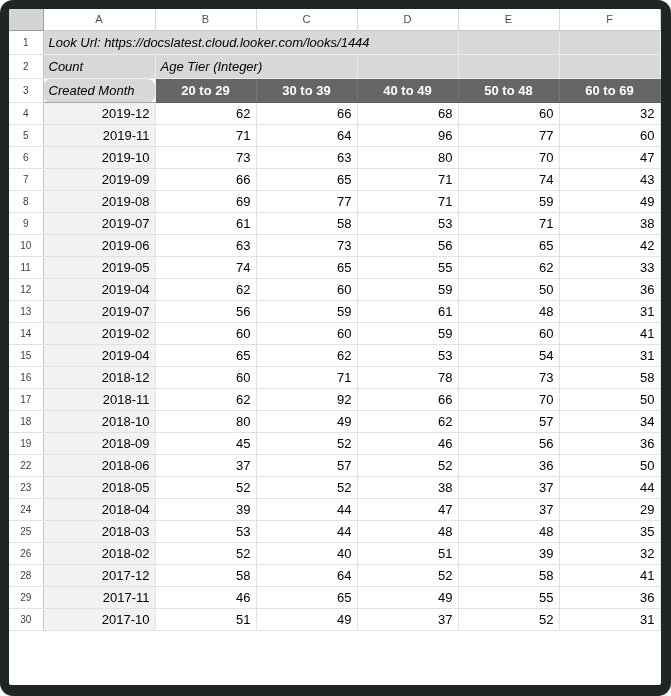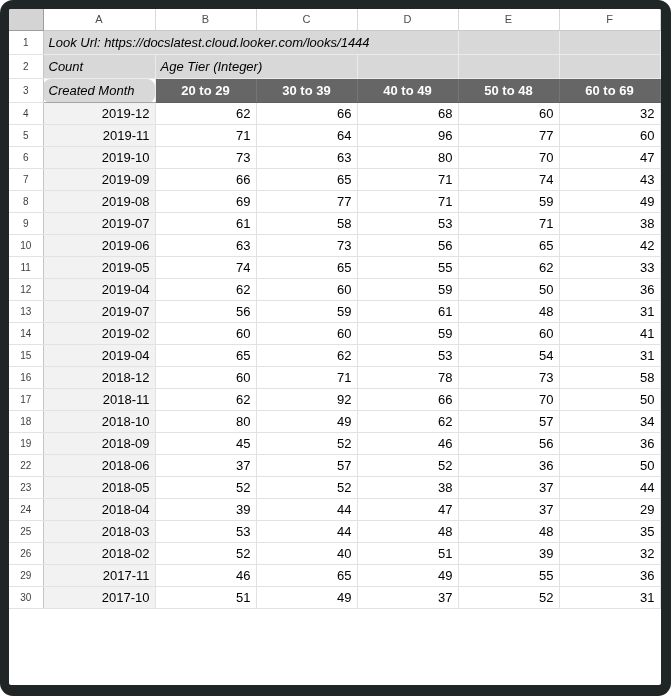--- a/index.html
+++ b/index.html
@@ -341,20 +341,29 @@
           <tr>
             <td class="rownum">26</td>
             <td class="datecell">2018-02</td>
             <td class="num">52</td>
             <td class="num">40</td>
             <td class="num">51</td>
             <td class="num">39</td>
             <td class="num">32</td>
           </tr>
           <tr>
+            <td class="rownum">28</td>
+            <td class="datecell">2017-12</td>
+            <td class="num">58</td>
+            <td class="num">64</td>
+            <td class="num">52</td>
+            <td class="num">58</td>
+            <td class="num">41</td>
+          </tr>
+          <tr>
             <td class="rownum">29</td>
             <td class="datecell">2017-11</td>
             <td class="num">46</td>
             <td class="num">65</td>
             <td class="num">49</td>
             <td class="num">55</td>
             <td class="num">36</td>
           </tr>
           <tr>
             <td class="rownum">30</td>

